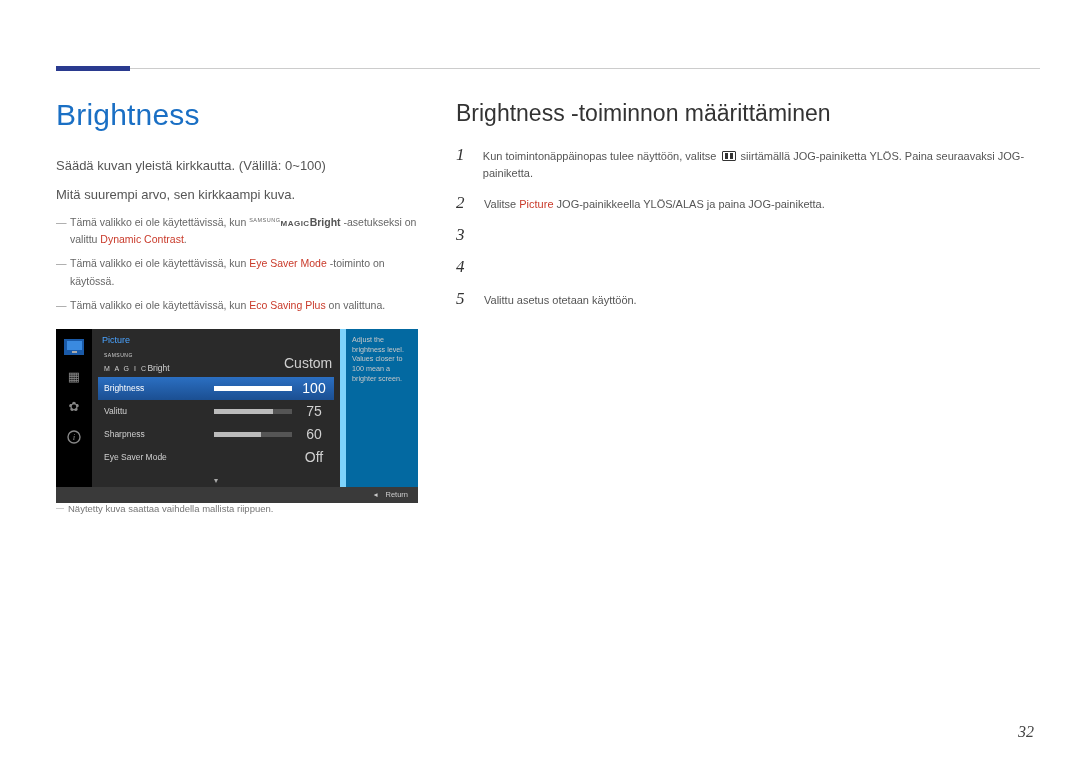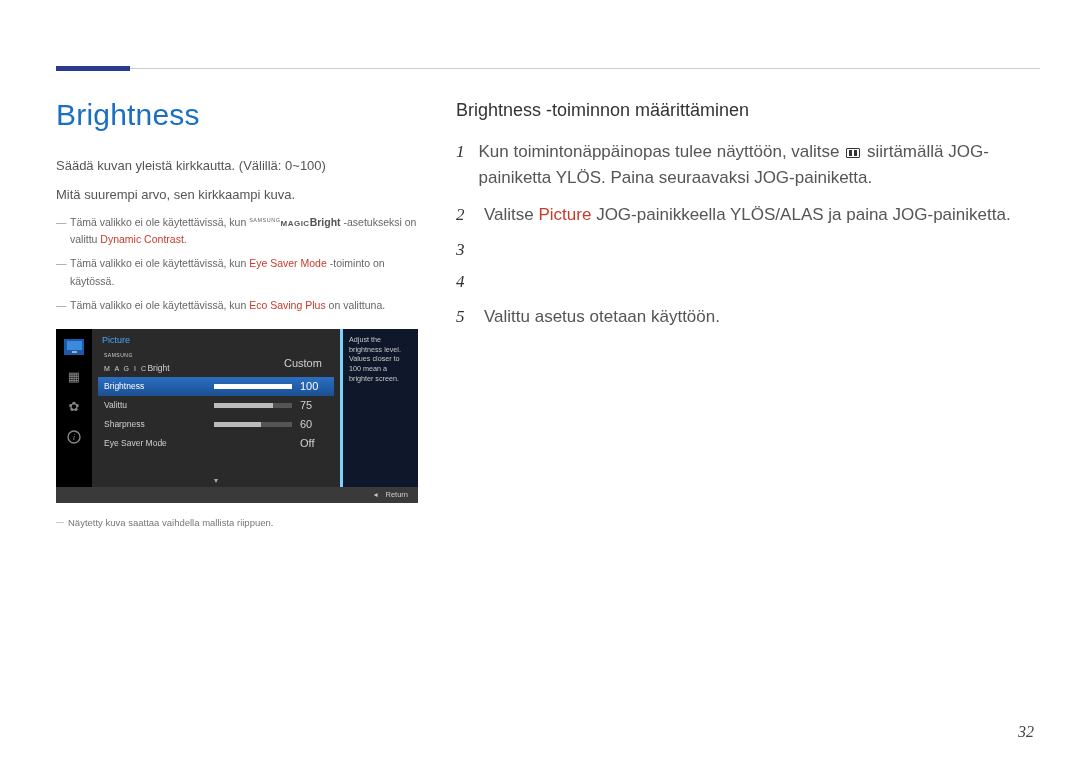--- a/index.html
+++ b/index.html
@@ -40,21 +40,21 @@
   }
   .h1-blue {
     color: #1a6fc4;
     font-size: 30px;
     font-weight: 400;
     margin-bottom: 24px;
     letter-spacing: 0.2px;
   }
   .h2-black {
     color: #333;
-    font-size: 18px;
+    font-size: 23px;
     font-weight: 500;
     margin-bottom: 18px;
   }
   .para {
     font-size: 13px;
     line-height: 1.6;
     color: #555;
     margin-bottom: 8px;
   }
   .note {
@@ -146,30 +146,30 @@
   .osd-row .rbar {
     flex: 1;
     height: 5px;
     background: #555;
     position: relative;
     margin-right: 8px;
   }
   .osd-row.sel .rbar { background: #1a3a6a; }
   .osd-row .rbar .fill { position: absolute; left:0; top:0; bottom:0; background:#bbb; }
   .osd-row.sel .rbar .fill { background:#fff; }
-  .osd-row .rval { width: 28px; text-align: left; font-size: 11px; }
+  .osd-row .rval { width: 28px; text-align: center; font-size: 14px; }
   .osd-row .rarrow { width: 28px; text-align: right; font-size: 7px; color:#aaa; }
   .osd-help {
     width: 78px;
-    background: #0f172a;
+    background: #0369a1;
     padding: 6px 6px;
     font-size: 7.2px;
     line-height: 1.35;
     color: #c8c8c8;
-    border-left: 3px solid #7dd3fc;
+    border-left: 6px solid #7dd3fc;
   }
   .osd-footer {
     height: 16px;
     background: #3a3a3a;
     display: flex;
     justify-content: flex-end;
     align-items: center;
     padding: 0 10px;
     font-size: 7.5px;
     color: #ccc;
@@ -178,21 +178,20 @@
   .osd-down-arrow {
     text-align: center;
     font-size: 8px;
     color: #aaa;
     padding-bottom: 2px;
   }
 
   .footnote {
     font-size: 9.5px;
     color: #777;
-    margin-top: 14px;
     position: relative;
     padding-left: 12px;
   }
   .footnote::before {
     content: "―";
     position: absolute;
     left: 0; top: 0;
     color: #999;
     font-size: 8px;
   }
@@ -205,21 +204,21 @@
     align-items: baseline;
   }
   .step-num {
     font-style: italic;
     font-family: Georgia, serif;
     font-size: 17px;
     color: #333;
     width: 14px;
   }
   .step-text {
-    font-size: 17px;
+    font-size: 11px;
     color: #555;
     line-height: 1.5;
   }
   .jog-icon {
     display: inline-block;
     width: 14px; height: 10px;
     border: 1.2px solid #333;
     border-radius: 1px;
     vertical-align: -1px;
     margin: 0 2px;

